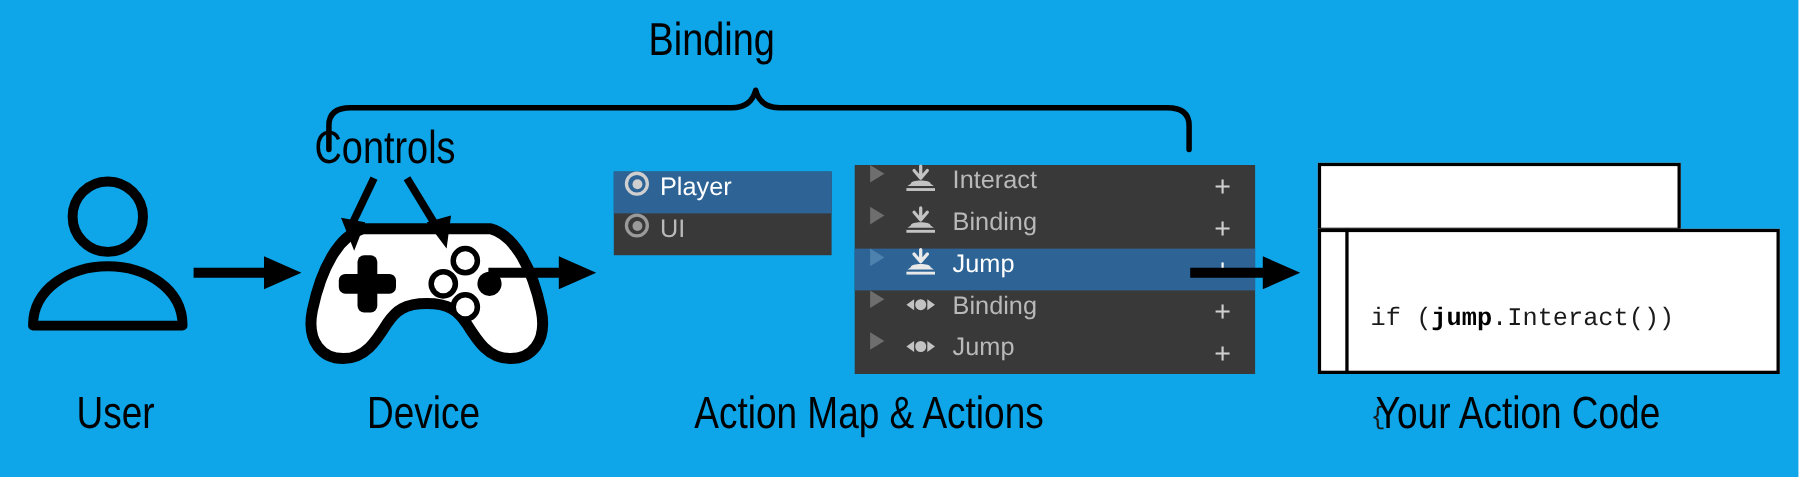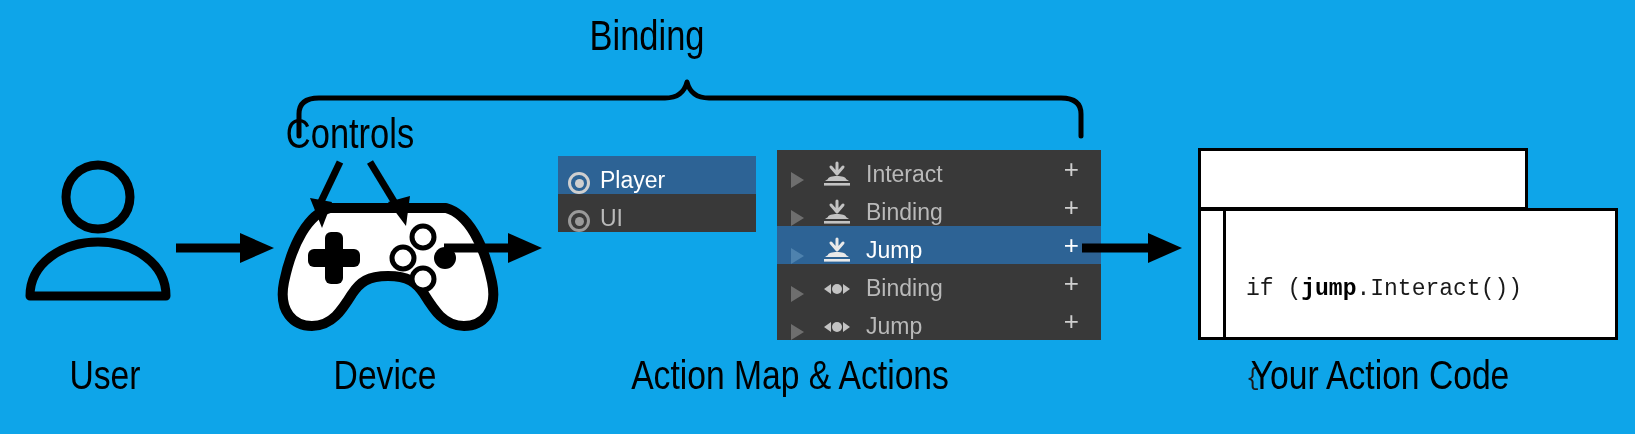--- a/index.html
+++ b/index.html
@@ -30,21 +30,21 @@
     color:#000;
     white-space:nowrap;
     transform:scaleX(0.82);
     transform-origin:center center;
     text-align:center;
   }
 
   
   .panel{position:absolute;background:#393939;}
   .row{
-    display:flex;align-items:flex-end;
+    display:flex;align-items:flex-start;
     height:38px;
     box-sizing:border-box;
     color:#b9b9b9;
     font-family:"Liberation Sans",sans-serif;
     font-size:23px;
     white-space:nowrap;
   }
   .row.sel{background:#2d6395;color:#ffffff;}
 
   
@@ -54,21 +54,21 @@
     width:22px;height:22px;border-radius:50%;
     border:3px solid #9a9a9a;box-sizing:border-box;
     display:inline-flex;align-items:center;justify-content:center;
     margin-right:10px;flex:0 0 auto;
   }
   .ringicon i{display:block;width:9px;height:9px;border-radius:50%;background:#9a9a9a;}
   .ringicon.on{border-color:#cfcfcf;}
   .ringicon.on i{background:#cfcfcf;}
 
   
-  #actions{left:777px;top:150px;width:324px;height:190px;}
+  #actions{left:777px;top:150px;width:364px;height:190px;}
   #actions .row{height:38px;padding-left:6px;position:relative;}
   .tri{
     width:0;height:0;border-left:13px solid #6e6e6e;
     border-top:8px solid transparent;border-bottom:8px solid transparent;
     margin-left:8px;margin-right:18px;flex:0 0 auto;
   }
   .row.sel .tri{border-left-color:#4e82ae;}
   .acticon{width:30px;height:26px;margin-right:14px;flex:0 0 auto;display:block;}
   .plus{
     position:absolute;right:22px;top:50%;transform:translateY(-50%);

